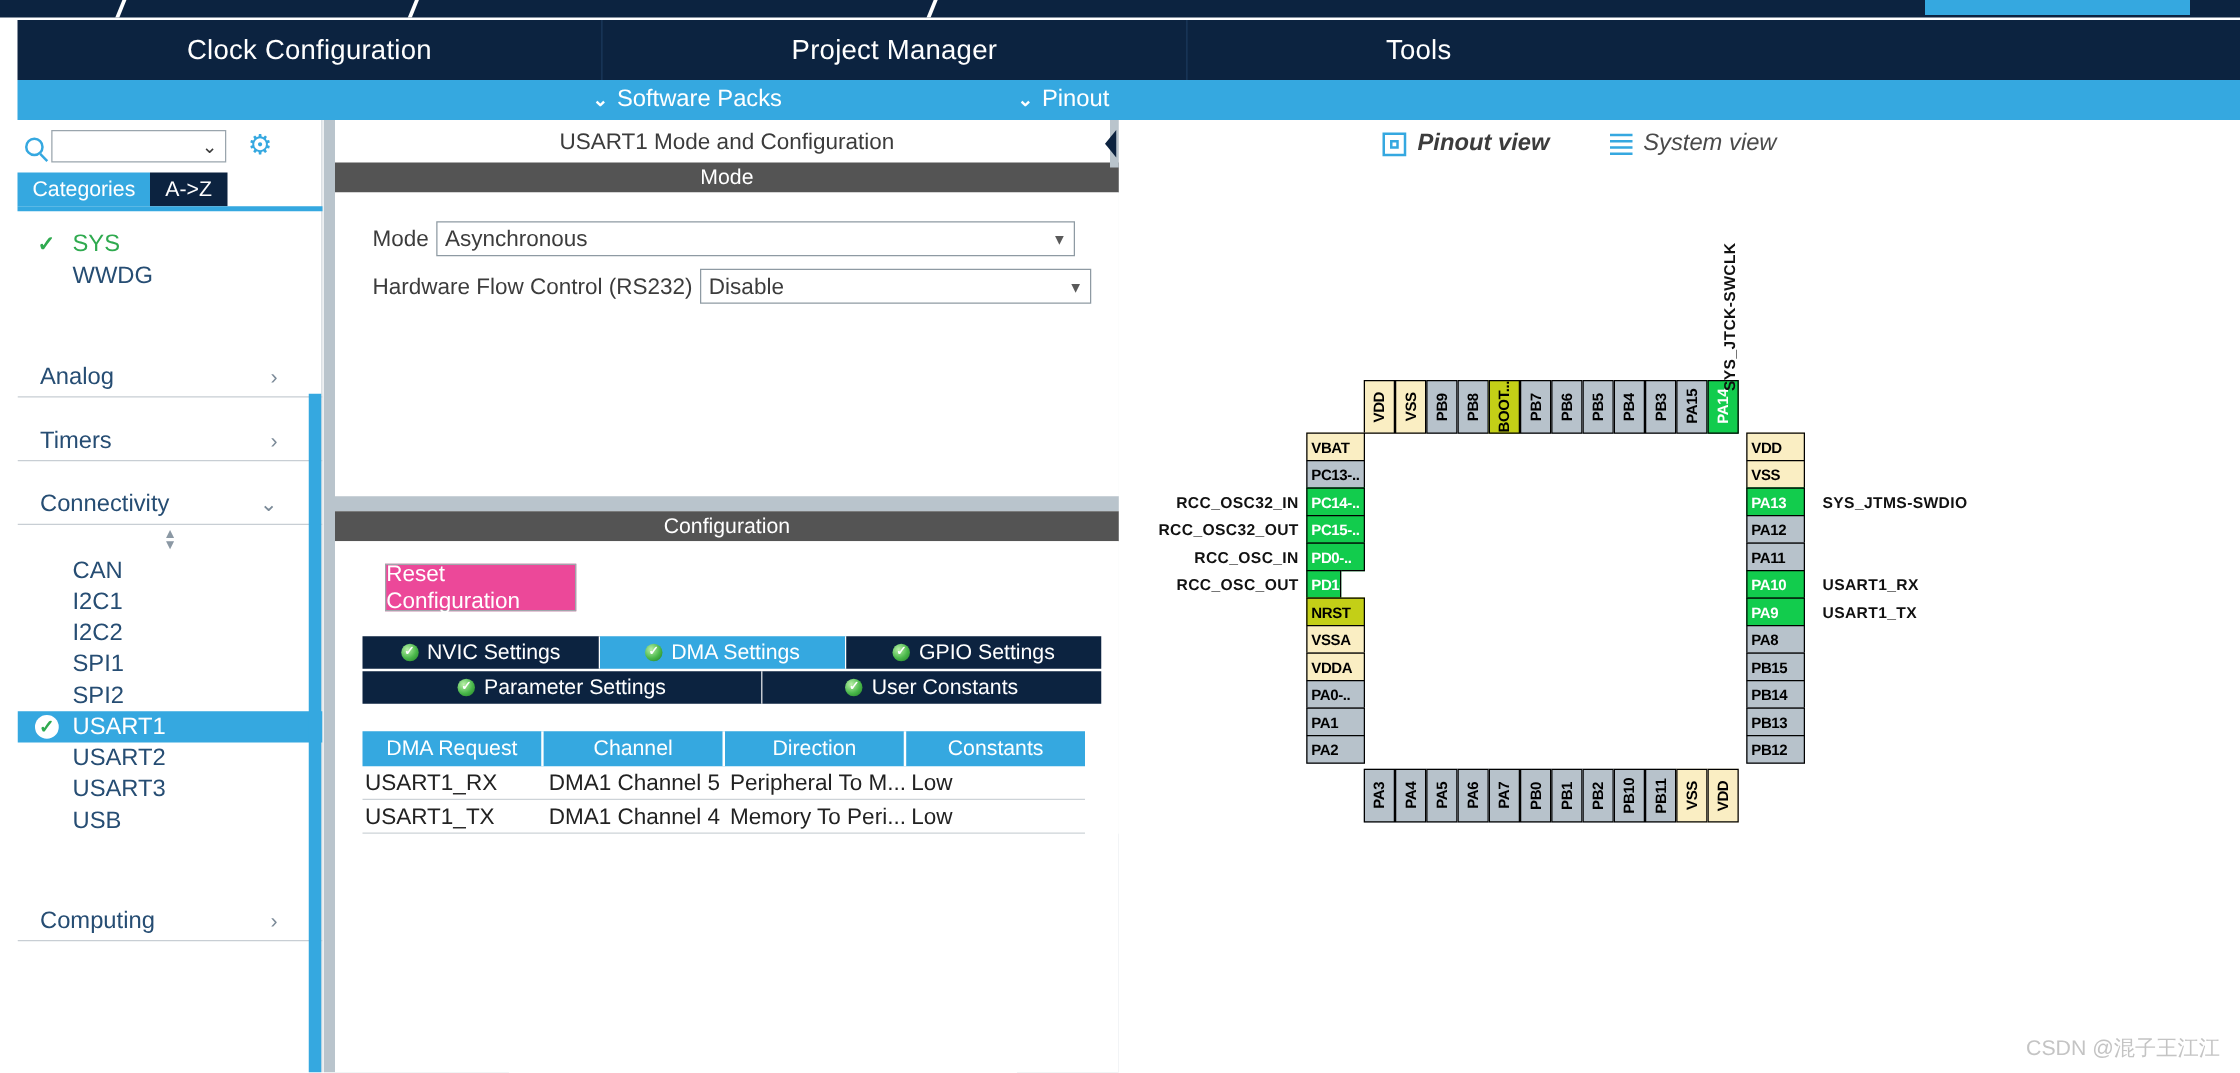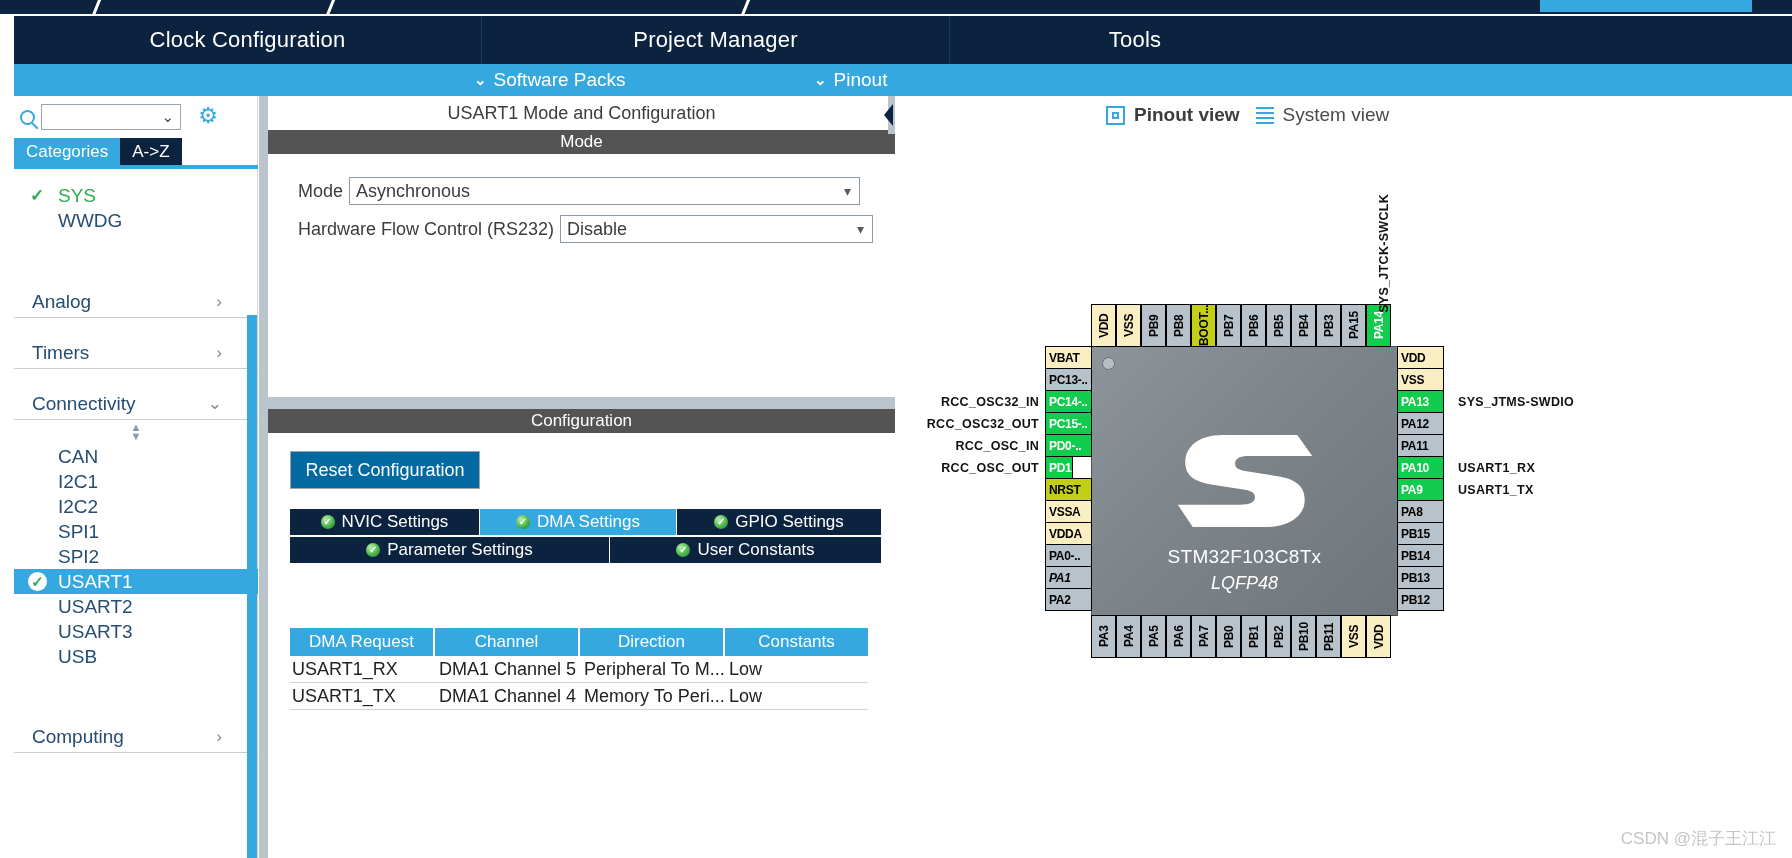--- a/index.html
+++ b/index.html
@@ -158,21 +158,21 @@
     padding: 0 8px 0 6px; font-size: 18px; color: #3c3c3c;
   }
   .combo .cchev { color: #5a5a5a; font-size: 14px; }
   .combo.mode { width: 511px; }
   .combo.hfc { width: 313px; }
 
   .gapband { height: 12px; background: #b9c4cc; }
 
   .cfgbody { background: #ffffff; padding: 18px 0 0 0; }
   .resetbtn {
-    margin-left: 22px; width: 190px; height: 38px; background: #0369a1;
+    margin-left: 40px; width: 153px; height: 38px; background: #ec4899;
     color: #ffffff; font-size: 18px; display: flex; align-items: center;
     justify-content: center; border: 1px solid #9fa6ab;
   }
   .tabstrip { margin: 20px 0 0 22px; width: 591px; }
   .tabrow { display: flex; }
   .cfgtab {
     height: 26px; background: #0c2340; color: #ffffff; font-size: 17px;
     display: flex; align-items: center; justify-content: center; gap: 7px;
     border-right: 1px solid #ffffff;
   }
@@ -190,21 +190,20 @@
   .tabrow.r2 { margin-top: 2px; }
   .tabrow.r2 .cfgtab.d { width: 320px; }
   .tabrow.r2 .cfgtab.e { width: 271px; }
 
   .dmatable { margin: 22px 0 0 22px; width: 578px; }
   .dmahead { display: flex; }
   .dmahead div {
     background: #35a8e0; color: #ffffff; font-size: 17px; height: 28px;
     display: flex; align-items: center; justify-content: center;
     border-right: 2px solid #ffffff;
-    margin-top: 43px;
   }
   .dmahead div:last-child { border-right: none; }
   .dmarow { display: flex; height: 27px; border-bottom: 1px solid #cdd3d8; }
   .dmarow div {
     font-size: 18px; color: #222; display: flex; align-items: center;
     padding-left: 4px; overflow: hidden; white-space: nowrap;
   }
   .c0 { width: 145px; } .c1 { width: 145px; } .c2 { width: 145px; } .c3 { width: 143px; }
   .dmarow .c0 { padding-left: 2px; }
 
@@ -217,22 +216,23 @@
     border-top: 11px solid transparent; border-bottom: 11px solid transparent;
     border-right: 9px solid #0c2340;
   }
 
   
   .rightpanel {
     position: absolute; left: 896px; top: 96px; width: 896px; height: 762px;
     background: #ffffff;
   }
   .viewtoggle {
-    position: absolute; left: 210px; top: 8px; display: flex; gap: 16px;
+    position: absolute; left: 210px; top: 8px; display: flex; gap: 48px;
     align-items: center;
+    font-style: italic;
   }
   .viewitem { display: flex; align-items: center; gap: 9px; font-size: 19px; color: #4a4a4a; }
   .viewitem.active { font-weight: bold; color: #3c3c3c; }
   .chipicon {
     width: 19px; height: 19px; border: 2px solid #35a8e0; position: relative;
   }
   .chipicon::after {
     content: ""; position: absolute; left: 4px; top: 4px; right: 4px; bottom: 4px;
     border: 2px solid #35a8e0;
   }
@@ -515,28 +515,20 @@
             <i style="top:5px"></i>
             <i style="top:10px"></i>
             <i style="top:15px"></i>
         </span>
         <span>System view</span>
       </div>
     </div>
 
     <div class="chip-area">
 
-      <div class="chipbody" style="left:195px; top:250px; width:307px; height:270px;">
-        <div class="chipdot" style="left:10px; top:10px;"></div>
-        <svg class="stlogo" viewBox="0 0 120 90" style="left:78px; top:78px; width:150px; height:112px;">
-          <path fill="#ffffff" d="M102,8 L42,8 C22,8 12,18 12,30 C12,41 20,46 34,48 L60,52 C66,53 68,55 68,58 C68,62 64,64 56,64 L6,64 L18,82 L76,82 C96,82 108,73 108,60 C108,49 100,43 85,41 L60,37 C54,36 52,34 52,31 C52,27 56,25 63,25 L114,25 Z"></path>
-        </svg>
-        <div class="chipname" style="top:199px;">STM32F103C8Tx</div>
-        <div class="chippkg" style="top:226px;">LQFP48</div>
-      </div>
 
       <div class="pinlabel-v pin-power" style="left:195px; top:208px; width:25px; height:43px;">VDD</div>
       <div class="pinlabel-v pin-power" style="left:220px; top:208px; width:25px; height:43px;">VSS</div>
       <div class="pinlabel-v" style="left:245px; top:208px; width:25px; height:43px;">PB9</div>
       <div class="pinlabel-v" style="left:270px; top:208px; width:25px; height:43px;">PB8</div>
       <div class="pinlabel-v pin-boot" style="left:295px; top:208px; width:25px; height:43px;">BOOT...</div>
       <div class="pinlabel-v" style="left:320px; top:208px; width:25px; height:43px;">PB7</div>
       <div class="pinlabel-v" style="left:345px; top:208px; width:25px; height:43px;">PB6</div>
       <div class="pinlabel-v" style="left:370px; top:208px; width:25px; height:43px;">PB5</div>
       <div class="pinlabel-v" style="left:395px; top:208px; width:25px; height:43px;">PB4</div>
@@ -549,21 +541,21 @@
       <div class="pinlabel-h pin-power" style="left:149px; top:250px; width:47px; height:23px;">VBAT</div>
       <div class="pinlabel-h" style="left:149px; top:272px; width:47px; height:23px;">PC13-..</div>
       <div class="pinlabel-h pin-green" style="left:149px; top:294px; width:47px; height:23px;">PC14-..</div>
       <div class="pinlabel-h pin-green" style="left:149px; top:316px; width:47px; height:23px;">PC15-..</div>
       <div class="pinlabel-h pin-green" style="left:149px; top:338px; width:47px; height:23px;">PD0-..</div>
       <div class="pinlabel-h pin-green" style="left:149px; top:360px; width:28px; height:23px;">PD1-..</div>
       <div class="pinlabel-h pin-boot" style="left:149px; top:382px; width:47px; height:23px;">NRST</div>
       <div class="pinlabel-h pin-power" style="left:149px; top:404px; width:47px; height:23px;">VSSA</div>
       <div class="pinlabel-h pin-power" style="left:149px; top:426px; width:47px; height:23px;">VDDA</div>
       <div class="pinlabel-h" style="left:149px; top:448px; width:47px; height:23px;">PA0-..</div>
-      <div class="pinlabel-h" style="left:149px; top:470px; width:47px; height:23px;font-style:italic;">PA1</div>
+      <div class="pinlabel-h" style="left:149px; top:470px; width:47px; height:23px;">PA1</div>
       <div class="pinlabel-h" style="left:149px; top:492px; width:47px; height:23px;">PA2</div>
 
       <div class="signal-left" style="left:0px; top:299px; width:143px;">RCC_OSC32_IN</div>
       <div class="signal-left" style="left:0px; top:321px; width:143px;">RCC_OSC32_OUT</div>
       <div class="signal-left" style="left:0px; top:343px; width:143px;">RCC_OSC_IN</div>
       <div class="signal-left" style="left:0px; top:365px; width:143px;">RCC_OSC_OUT</div>
 
       <div class="pinlabel-h pin-power" style="left:501px; top:250px; width:47px; height:23px;">VDD</div>
       <div class="pinlabel-h pin-power" style="left:501px; top:272px; width:47px; height:23px;">VSS</div>
       <div class="pinlabel-h pin-green" style="left:501px; top:294px; width:47px; height:23px;">PA13</div>

